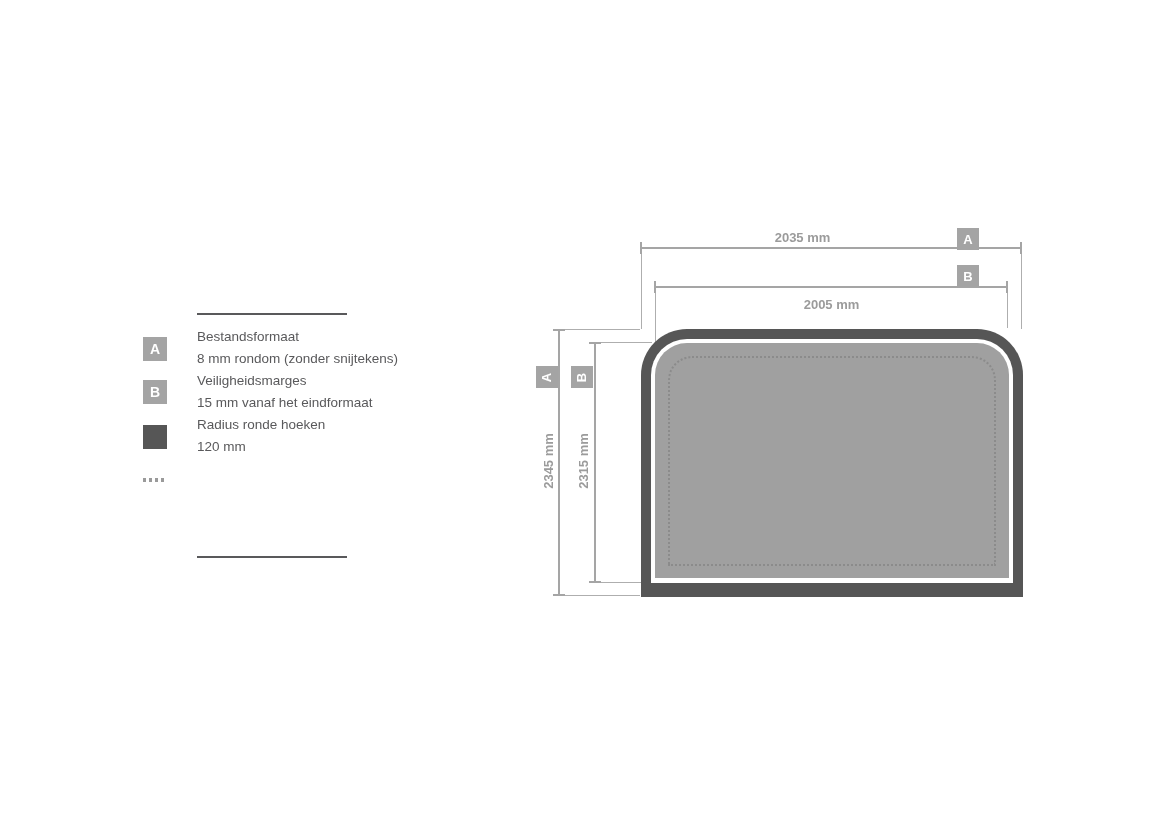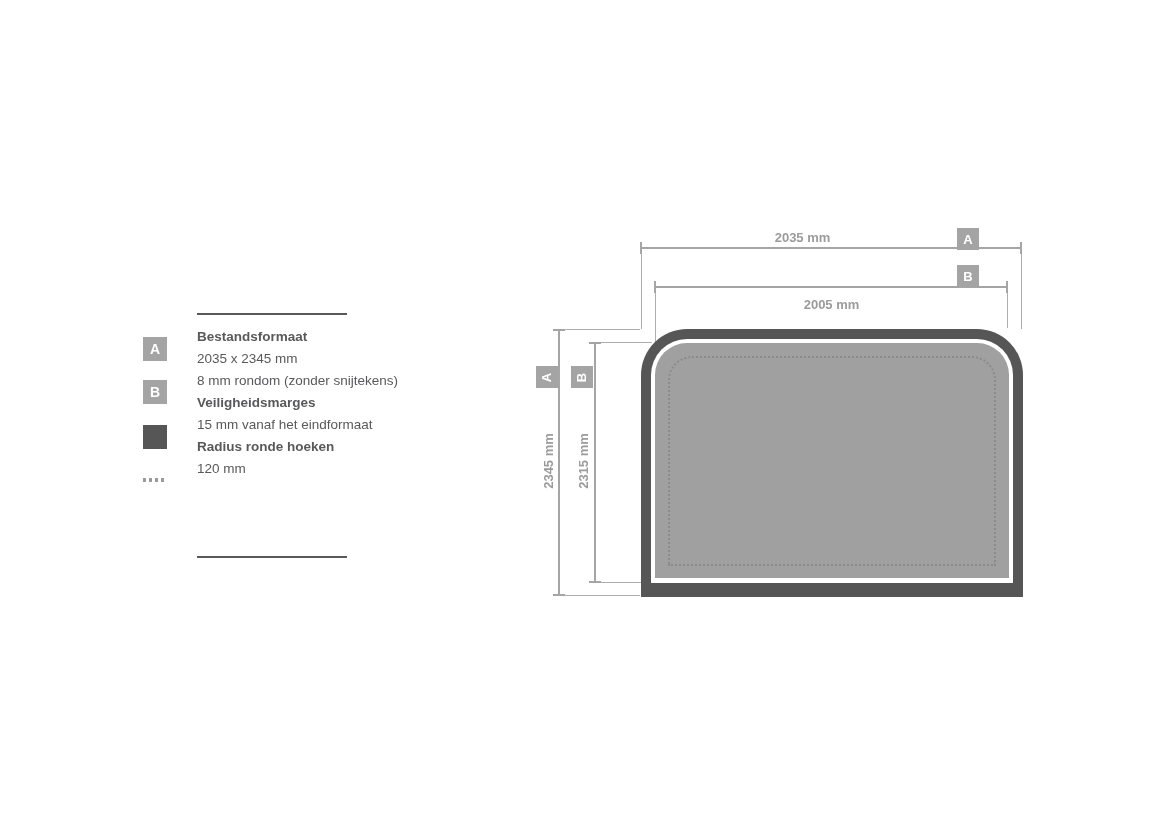--- a/index.html
+++ b/index.html
@@ -14,21 +14,21 @@
   .marker-box{position:absolute;width:24px;height:24px;background:#a4a4a4;
               display:flex;align-items:center;justify-content:center;
               color:#ffffff;font-weight:bold;font-size:14px;}
   .marker-box.small{width:22px;height:22px;font-size:13px;}
   .swatch-dark{position:absolute;width:24px;height:24px;background:#565656;}
   .dots-icon{position:absolute;left:143px;top:478px;display:flex;gap:3px;}
   .dots-icon span{width:3px;height:4px;background:#9a9a9a;display:block;}
 
   .legend-text{position:absolute;left:197px;top:326px;width:260px;
                font-size:13.5px;line-height:22px;color:#59595b;}
-  .legend-text .t{font-weight:bold;}
+  .legend-text .t{font-weight:normal;}
 
   
   .ext{position:absolute;background:#aeaeae;}
   .dim-line-h{position:absolute;height:2px;background:#a5a5a5;}
   .dim-line-v{position:absolute;width:2px;background:#a5a5a5;}
   .tick-v{position:absolute;width:2px;height:12px;background:#a5a5a5;}
   .tick-h{position:absolute;width:12px;height:2px;background:#a5a5a5;}
   .dim-label{position:absolute;font-size:13px;font-weight:bold;color:#9b9b9b;text-align:center;}
   .dim-label.rot{width:90px;height:18px;line-height:18px;transform:rotate(-90deg);}
   .marker-box .rot-letter{display:block;transform:rotate(-90deg);}
@@ -60,21 +60,20 @@
     <div class="swatch-dark" style="left:143px;top:425px;"></div>
     <div class="dots-icon">
       <span></span>
         <span></span>
         <span></span>
         <span></span>
     </div>
 
     <div class="legend-text">
       <div class="t">Bestandsformaat</div>
-      <div>2035 x 2345 mm</div>
       <div>8 mm rondom (zonder snijtekens)</div>
       <div class="t">Veiligheidsmarges</div>
       <div>15 mm vanaf het eindformaat</div>
       <div class="t">Radius ronde hoeken</div>
       <div>120 mm</div>
     </div>
 
     <div class="legend-rule bottom"></div>
   </div>
 

